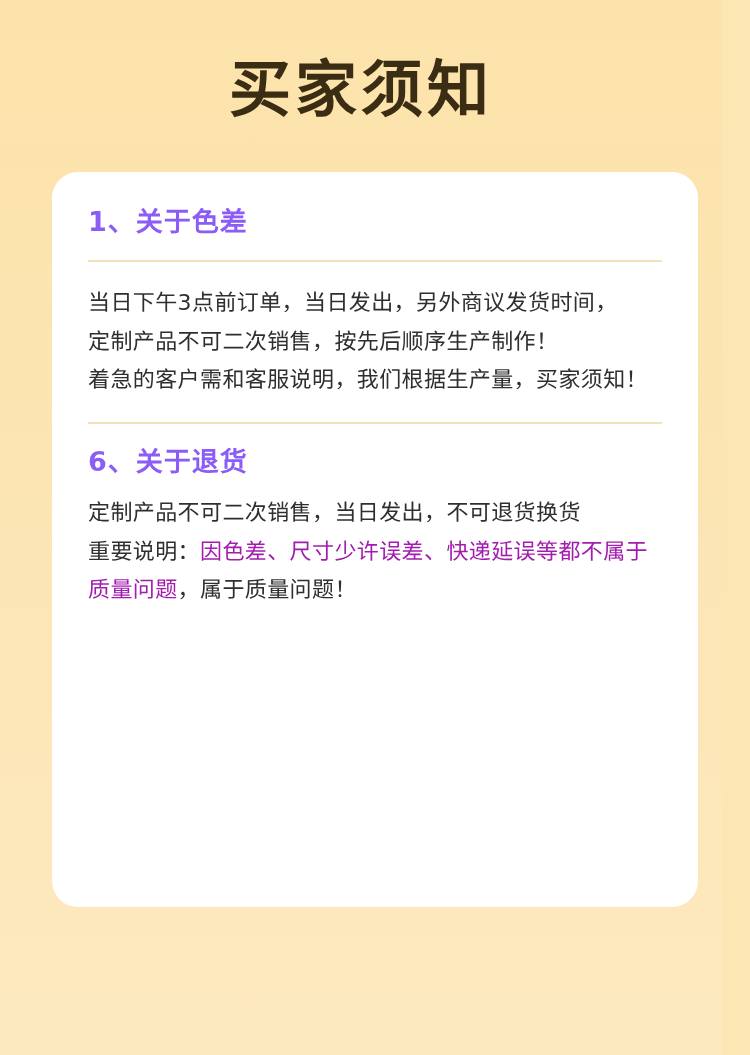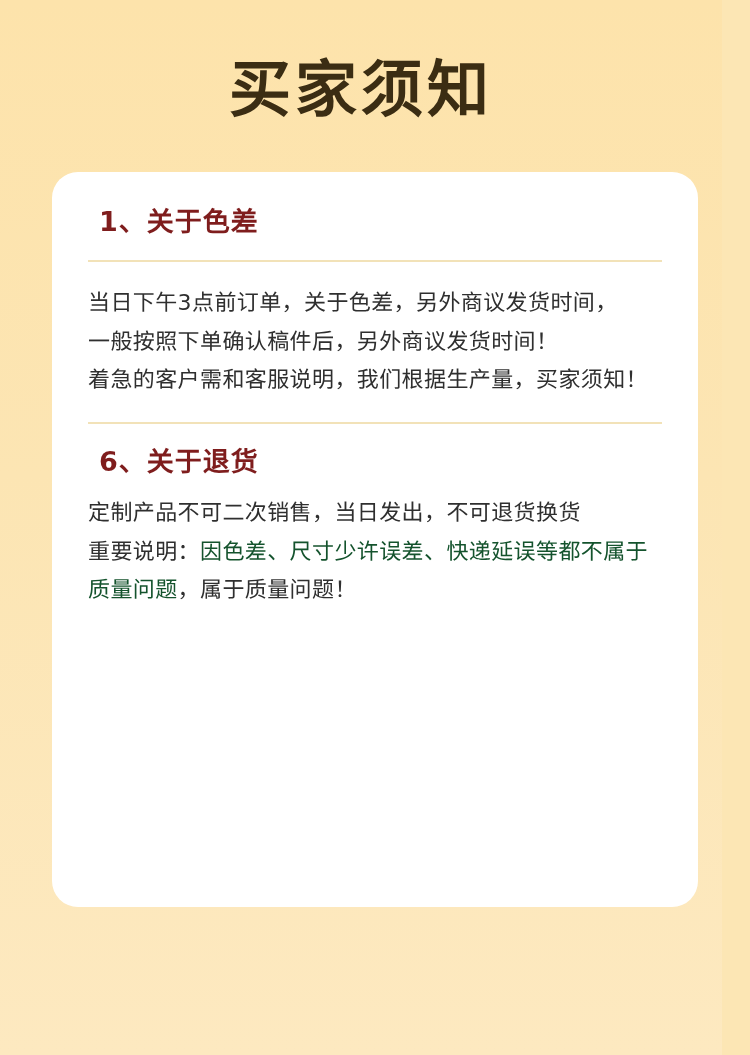--- a/index.html
+++ b/index.html
@@ -49,56 +49,56 @@
   }
   .divider {
     display: none;
     height: 2px;
     background: #f2e2b8;
     margin: 22px 0 22px 0;
   }
   .sec-head {
     font-size: 27px;
     font-weight: 700;
-    color: #7f1d1d;
+    color: #8b5cf6;
     letter-spacing: 1px;
-    margin: 0 0 16px 11px;
+    margin: 0 0 16px 0;
     line-height: 1.2;
   }
   .sec-body {
     font-size: 22px;
     color: #2f2f2f;
     line-height: 1.75;
     letter-spacing: 0.4px;
   }
   .sec-body p {
     margin: 0;
   }
   .red {
-    color: #14532d;
+    color: #a21caf;
   }
 </style>
 </head>
 <body>
 
 <div class="page">
 
   <div class="page-title">买家须知</div>
 
   <div class="card">
 
     <div class="section">
       <div class="sec-head">1、关于色差</div>
     </div>
 
     <div class="section">
       <div class="divider"></div>
       <div class="sec-body">
-        <p>当日下午3点前订单，关于色差，另外商议发货时间，</p>
-        <p>一般按照下单确认稿件后，另外商议发货时间！</p>
+        <p>当日下午3点前订单，当日发出，另外商议发货时间，</p>
+        <p>定制产品不可二次销售，按先后顺序生产制作！</p>
         <p>着急的客户需和客服说明，我们根据生产量，买家须知！</p>
       </div>
     </div>
 
     <div class="section">
       <div class="divider"></div>
       <div class="sec-head">6、关于退货</div>
       <div class="sec-body">
         <p>定制产品不可二次销售，当日发出，不可退货换货</p>
         <p><span>重要说明：</span><span class="red">因色差、尺寸少许误差、快递延误等都不</span><span class="red">属于质量问题</span><span>，属于质量问题！</span></p>

